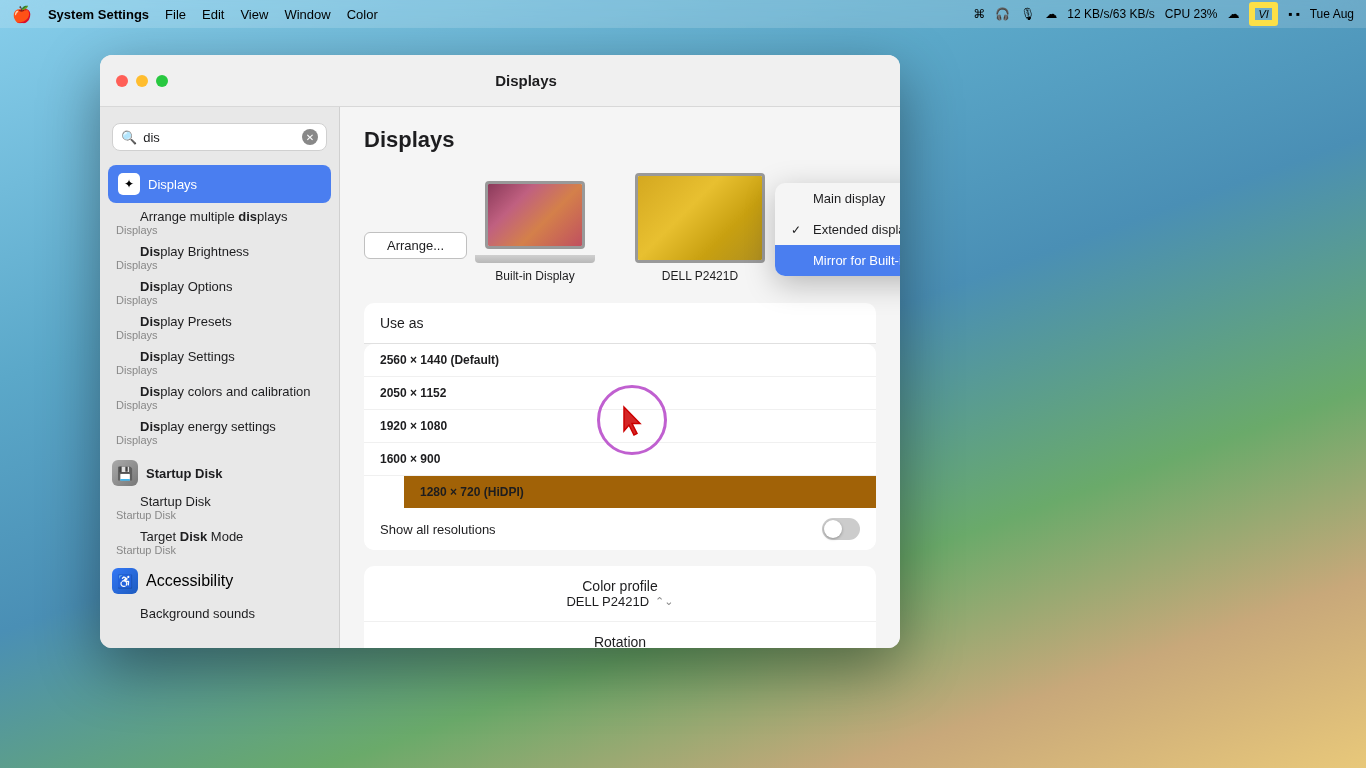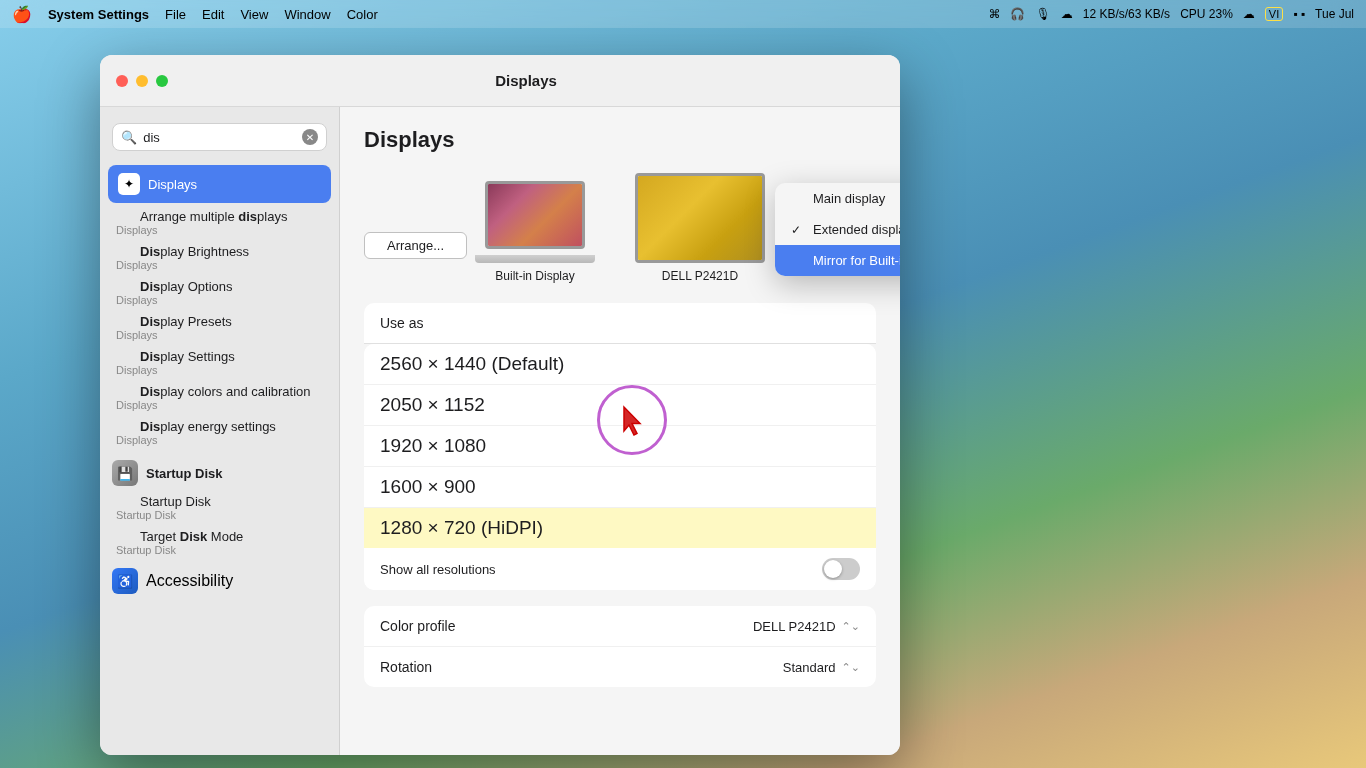--- a/index.html
+++ b/index.html
@@ -56,21 +56,21 @@
       cursor: pointer;
     }
     .menu-item.bold { font-weight: 600; }
 
     
     .window {
       position: absolute;
       top: 55px;
       left: 100px;
       width: 800px;
-      height: 700px;
+      height: 593px;
       background: #f0f0f0;
       border-radius: 12px;
       box-shadow: 0 20px 60px rgba(0,0,0,0.4);
       display: flex;
       flex-direction: column;
       overflow: hidden;
       z-index: 10;
     }
 
     
@@ -367,28 +367,30 @@
     }
     .checkmark { font-size: 12px; width: 14px; }
 
     
     .resolution-list {
       background: white;
       border-radius: 0;
     }
     .resolution-item {
       padding: 9px 16px;
-      font-size: 19px;
+      font-size: 12px;
       color: #1d1d1f;
       border-bottom: 1px solid #f0f0f0;
       cursor: pointer;
+      font-weight: bold;
     }
     .resolution-item.selected {
-      background: #fef9c3;
-      color: #1d1d1f;
+      background: #a16207;
+      color: #1d1d1f;
+      margin-left: 40px;
     }
     .resolution-item:last-child { border-bottom: none; }
 
     
     .show-all-row {
       display: flex;
       align-items: center;
       justify-content: space-between;
       padding: 10px 16px;
       background: white;
@@ -430,20 +432,21 @@
       border-radius: 10px;
       margin-bottom: 16px;
       overflow: hidden;
     }
     .settings-row {
       display: flex;
       align-items: center;
       justify-content: space-between;
       padding: 12px 16px;
       border-bottom: 1px solid #f0f0f0;
+      flex-direction: column;
     }
     .settings-row:last-child { border-bottom: none; }
     .settings-row-label {
       font-size: 14px;
       color: #1d1d1f;
     }
     .settings-row-value {
       display: flex;
       align-items: center;
       gap: 6px;
@@ -486,23 +489,23 @@
     <span>🎧</span>
     <span>🎙</span>
     <span>☁</span>
     <span>
       <span>12 KB/s</span>/<span>63 KB/s</span>
     </span>
     <span>
       <span>CPU</span> <span>23%</span>
     </span>
     <span>☁</span>
-    <span style="border:1px solid #fde047;padding:0 3px;border-radius:3px;font-size:11px;">VI</span>
+    <span style="border:6px solid #fde047;padding:0 3px;border-radius:3px;font-size:11px;font-style:italic;">VI</span>
     <span>▪ ▪</span>
-    <span>Tue Jul</span>
+    <span>Tue Aug</span>
   </div>
 </div>
 
 <div class="window">
 
   <div class="window-titlebar">
     <div class="traffic-lights">
       <div class="traffic-light close"></div>
       <div class="traffic-light minimize"></div>
       <div class="traffic-light maximize"></div>
@@ -573,20 +576,23 @@
       <div class="sidebar-sub-item">
         <div class="sub-title">Target <strong>Disk</strong> Mode</div>
         <div class="sub-category">Startup Disk</div>
       </div>
 
       <div class="sidebar-accessibility">
         <div class="accessibility-icon">♿</div>
         <span>Accessibility</span>
       </div>
 
+      <div class="sidebar-sub-item">
+        <div class="sub-title">Background sounds</div>
+      </div>
 
     </div>
 
     <div class="main-content">
       <div class="content-title">Displays</div>
 
       <div class="display-thumbnails">
         <button class="arrange-btn">Arrange...</button>
 
         <div class="display-thumb">

